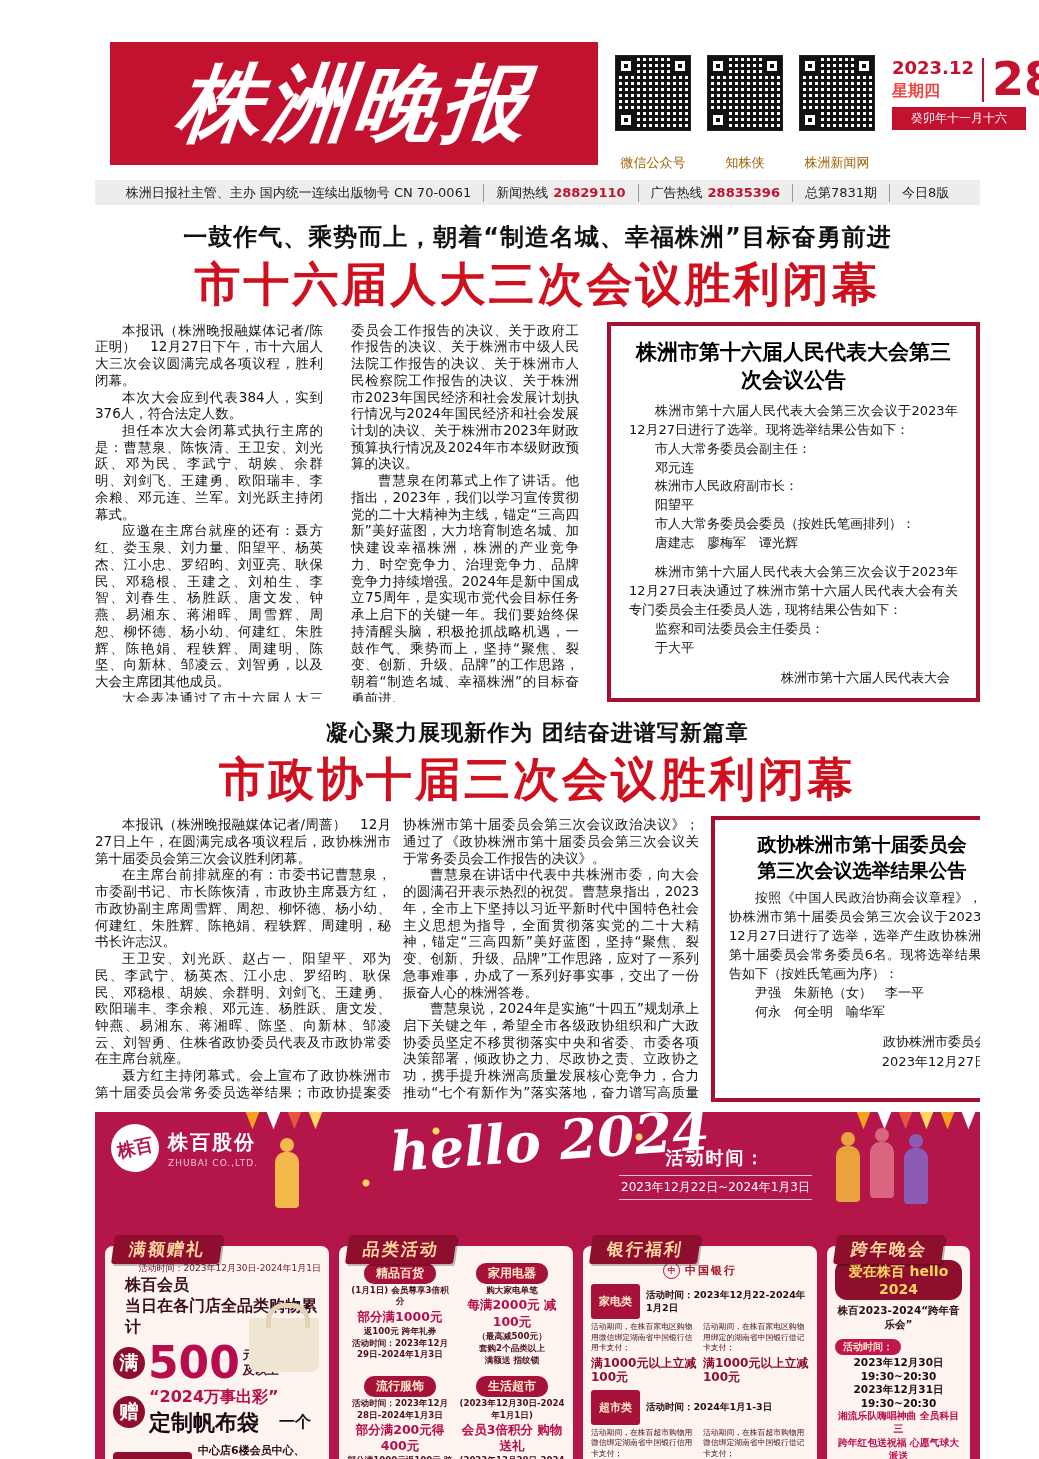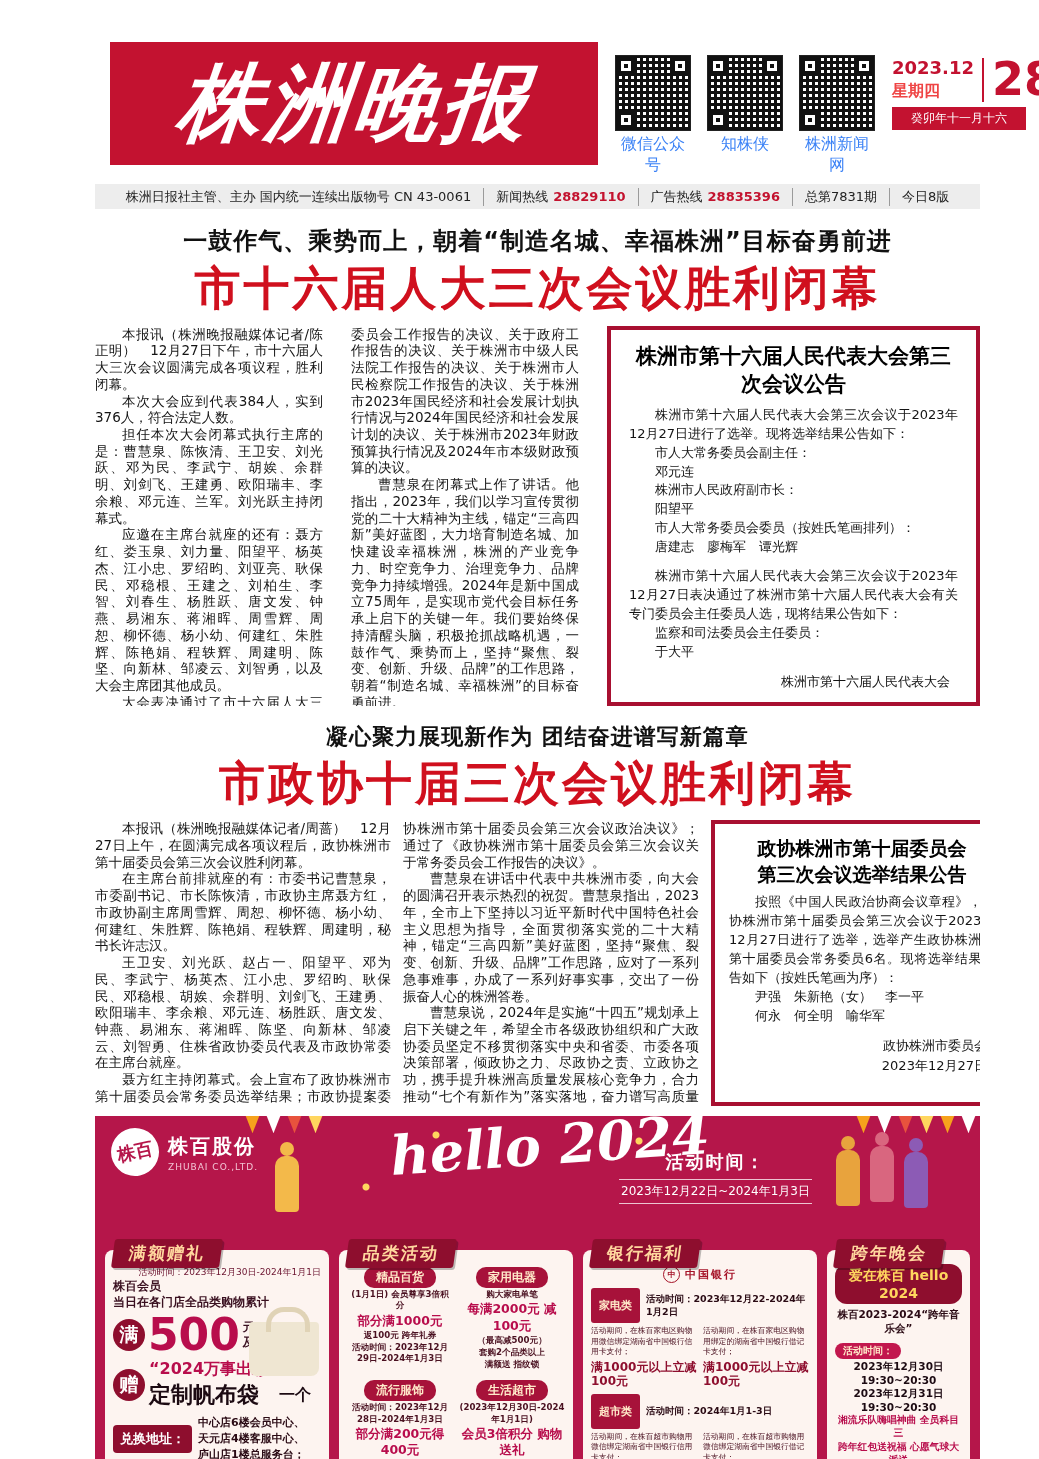--- a/index.html
+++ b/index.html
@@ -13,21 +13,21 @@
   .logo-text{color:#fff;font-size:84px;font-weight:bold;font-style:italic;letter-spacing:4px;
              font-family:"DejaVu Serif","Liberation Serif",serif;transform:skewX(-6deg);white-space:nowrap;}
   .qr-group{display:flex;gap:14px;margin-top:14px;}
   .qr-item{width:78px;text-align:center;}
   .qr{width:74px;height:74px;margin:0 auto;position:relative;background:
       repeating-linear-gradient(90deg,#111 0 3px,transparent 3px 6px),
       repeating-linear-gradient(0deg,#111 0 3px,#fff 3px 6px);outline:1px solid #222;}
   .qr-corner{position:absolute;width:16px;height:16px;border:3px solid #111;box-sizing:border-box;
              background:radial-gradient(#111 34%,#fff 36%);}
   .qr-corner.tl{top:2px;left:2px}.qr-corner.tr{top:2px;right:2px}.qr-corner.bl{bottom:2px;left:2px}
-  .qr-label{font-size:16px;margin-top:4px;color:#3b82f6;}
+  .qr-label{font-size:13px;margin-top:24px;color:#a16207;}
   .date-block{margin-top:16px;width:134px;flex:none;}
   .date-top{display:flex;align-items:flex-start;}
   .date-month{color:#c31230;font-weight:bold;font-size:18px;line-height:1.1;}
   .date-week{color:#ef4444;font-weight:bold;font-size:16px;margin-top:3px;}
   .date-day{font-size:46px;font-weight:bold;color:#c31230;line-height:.95;border-left:2px solid #c31230;
             padding-left:8px;margin-left:8px;}
   .date-lunar{background:#c31230;color:#fff;font-size:12px;padding:3px 2px;margin-top:5px;text-align:center;}
 
   .infobar{margin:8px 0 0;background:#ededed;height:25px;display:flex;align-items:center;justify-content:center;font-size:13px;color:#222;}
   .seg{padding:0 12px;border-left:1px solid #9a9a9a;white-space:nowrap;}
@@ -87,21 +87,21 @@
   .sparkle{position:absolute;width:22px;height:22px;background:radial-gradient(circle,#ffd65e 0 3px,transparent 4px);}
   .sparkle.s1{left:330px;top:8px;}.sparkle.s2{right:330px;top:14px;}.sparkle.s3{left:260px;top:60px;}
 
   .ad-panels{display:flex;gap:10px;padding:18px 10px 0;align-items:stretch;}
   .panel{position:relative;background:#fdf4f0;border-radius:8px;padding:14px 8px 8px;box-sizing:border-box;}
   .p1{width:224px;flex:none;}.p2{width:234px;flex:none;}.p3{width:234px;flex:none;}.p4{flex:1;}
   .ribbon{position:absolute;top:-11px;left:8px;background:#8e0e2e;color:#ffd79e;font-weight:bold;font-size:17px;
           padding:3px 16px;transform:skewX(-8deg);border-radius:3px;box-shadow:2px 2px 0 rgba(0,0,0,.25);letter-spacing:2px;white-space:nowrap;}
 
   .p1-time{font-size:9px;color:#6b1430;text-align:right;margin-top:2px;}
-  .p1-line{font-size:12px;font-weight:bold;color:#3a1020;line-height:1.3;}
+  .p1-line{font-size:16px;font-weight:bold;color:#3a1020;line-height:1.3;margin-left:12px;}
   .p1-offer{display:flex;align-items:center;margin-top:3px;}
   .circ{width:32px;height:32px;border-radius:50%;background:#8e0e2e;color:#fff;font-size:19px;font-weight:bold;
         display:flex;align-items:center;justify-content:center;flex:none;}
   .amount{font-size:44px;font-weight:900;color:#b80d4c;line-height:1;margin:0 3px;}
   .amount-side{font-size:12px;font-weight:bold;color:#3a1020;line-height:1.25;}
   .gift-block{margin-top:2px;}
   .gift-quote{color:#b80d4c;font-weight:900;font-size:16px;}
   .gift-row{display:flex;align-items:center;gap:20px;}
   .gift-name{font-size:22px;font-weight:900;color:#1c0a12;}
   .gift-count{font-size:16px;font-weight:900;color:#1c0a12;}
@@ -181,21 +181,21 @@
             <div class="date-month">2023.12</div>
             <div class="date-week">星期四</div>
           </div>
           <div class="date-day">28</div>
         </div>
         <div class="date-lunar">癸卯年十一月十六</div>
       </div>
     </header>
 
     <div class="infobar">
-      <span class="seg">株洲日报社主管、主办  国内统一连续出版物号 CN 43-0061</span>
+      <span class="seg">株洲日报社主管、主办  国内统一连续出版物号 CN 70-0061</span>
       <span class="seg">
         <span>新闻热线</span><span class="phone">28829110</span>
       </span>
       <span class="seg">
         <span>广告热线</span><span class="phone">28835396</span>
       </span>
       <span class="seg">总第7831期</span>
       <span class="seg">今日8版</span>
     </div>
 

